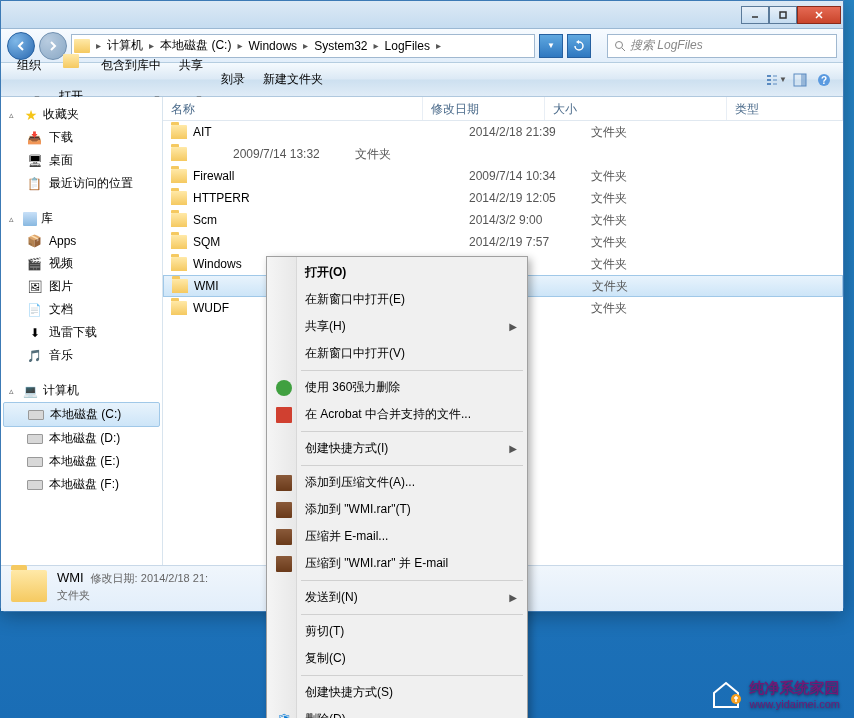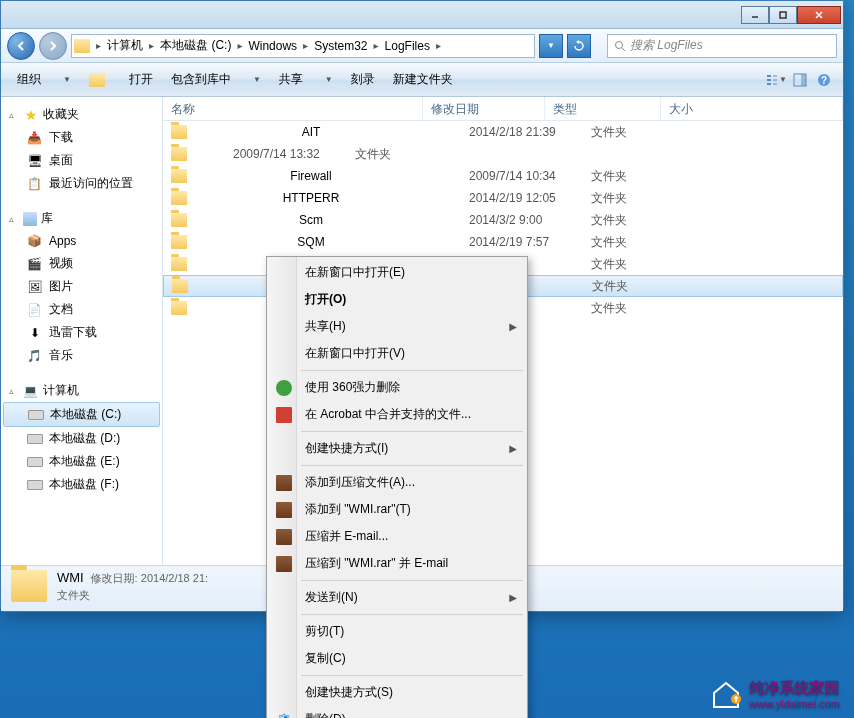--- a/index.html
+++ b/index.html
@@ -20,21 +20,21 @@
     .nav-btn svg { fill: #fff; }
     .breadcrumb { flex: 1; height: 24px; background: #fff; border: 1px solid #a0b8d0; display: flex; align-items: center; font-size: 12px; padding: 0 2px; }
     .crumb { padding: 0 4px; display: flex; align-items: center; height: 100%; cursor: pointer; }
     .crumb-sep { color: #555; font-size: 10px; padding: 0 2px; }
     .folder-mini { width: 16px; height: 14px; background: linear-gradient(180deg, #ffe9a8, #f5c960); border-radius: 1px; margin-right: 4px; }
     .refresh-btn, .dd-btn { width: 24px; height: 24px; background: linear-gradient(180deg, #5fa8e0, #2f78c0); border: 1px solid #2560a0; display: flex; align-items: center; justify-content: center; cursor: pointer; }
     .searchbox { width: 230px; height: 24px; background: #fff; border: 1px solid #a0b8d0; display: flex; align-items: center; padding: 0 6px; font-size: 12px; color: #888; font-style: italic; margin-left: 12px; }
     .search-ic { margin-right: 4px; }
     
     .toolbar { height: 34px; background: linear-gradient(180deg, #f5fafe 0%, #dce9f5 48%, #cde0f0 52%, #e0ecf7 100%); border-bottom: 1px solid #b0c8de; display: flex; align-items: center; padding: 0 8px; gap: 2px; font-size: 12px; }
-    .tb-item { padding: 4px 8px; display: flex; align-items: center; gap: 20px; cursor: pointer; border-radius: 2px; }
+    .tb-item { padding: 4px 8px; display: flex; align-items: flex-end; gap: 20px; cursor: pointer; border-radius: 2px; flex-direction: column; }
     .tb-dd { font-size: 8px; margin-left: 2px; color: #555; }
     .tb-spacer { flex: 1; }
     .tb-ic { width: 22px; height: 22px; display: flex; align-items: center; justify-content: center; cursor: pointer; }
     
     .content { display: flex; height: calc(100% - 28px - 34px - 34px - 46px); }
     
     .sidebar { width: 162px; background: #fff; border-right: 1px solid #d8e4ee; overflow-y: auto; padding: 6px 0; }
     .sb-group { margin-bottom: 12px; }
     .sb-head { display: flex; align-items: center; padding: 3px 8px; font-size: 12px; cursor: pointer; gap: 4px; }
     .sb-item { display: flex; align-items: center; padding: 3px 8px 3px 26px; font-size: 12px; cursor: pointer; gap: 6px; }
@@ -50,21 +50,21 @@
     .col { padding: 4px 8px; border-right: 1px solid #e8eef5; }
     .col-name { width: 260px; }
     .col-date { width: 122px; }
     .col-type { width: 116px; }
     .col-size { flex: 1; }
     
     .file-row { height: 22px; display: flex; align-items: center; font-size: 12px; padding-left: 8px; cursor: pointer; }
     .file-row.selected { background: linear-gradient(180deg, #e8f3fc, #cde5f8); border: 1px solid #a0c8e8; }
     .file-ic { width: 16px; height: 14px; background: linear-gradient(180deg, #ffe9a8, #f5c960); border-radius: 1px 1px 0 0; margin-right: 6px; position: relative; flex-shrink: 0; }
     .file-ic::before { content: ''; position: absolute; top: -3px; left: 0; width: 8px; height: 3px; background: #f5c960; border-radius: 1px 1px 0 0; }
-    .fc-name { width: 236px; text-align: center; }
+    .fc-name { width: 236px; }
     .fc-date { width: 122px; color: #555; margin-left: 40px; }
     .fc-type { width: 116px; color: #555; }
     
     .details-pane { height: 46px; background: linear-gradient(180deg, #f0f6fc, #e2eefa); border-top: 1px solid #c8d8e8; display: flex; align-items: flex-start; padding: 4px 10px; gap: 10px; font-size: 12px; }
     .dp-ic { width: 36px; height: 32px; background: linear-gradient(180deg, #ffe9a8, #f5c960); border-radius: 2px; position: relative; flex-shrink: 0; }
     .dp-ic::before { content: ''; position: absolute; top: -5px; left: 0; width: 16px; height: 5px; background: #f5c960; border-radius: 2px 2px 0 0; }
     .dp-info { display: flex; flex-direction: column; gap: 2px; }
     .dp-title { font-size: 13px; }
     .dp-sub { font-size: 11px; color: #666; }
     
@@ -277,22 +277,22 @@
             <span class="sb-ic drive-ic"></span>
             <span>本地磁盘 (F:)</span>
           </div>
       </div>
     </div>
 
     <div class="filepane">
       <div class="col-head">
         <div class="col col-name">名称</div>
         <div class="col col-date">修改日期</div>
+        <div class="col col-size">大小</div>
         <div class="col col-type">类型</div>
-        <div class="col col-size">大小</div>
       </div>
       <div id="file-rows">
           <div class="file-row">
             <span class="file-ic"></span>
             <span class="fc-name">AIT</span>
             <span class="fc-date">2014/2/18 21:39</span>
             <span class="fc-type">文件夹</span>
           </div>
           <div class="file-row">
             <span class="file-ic"></span>
@@ -350,25 +350,25 @@
     <div class="dp-info">
       <div><span class="dp-title">WMI</span>&nbsp;&nbsp;<span class="dp-sub">修改日期:</span> <span class="dp-sub">2014/2/18 21:</span></div>
       <div class="dp-sub">文件夹</div>
     </div>
   </div>
 </div>
 
 <div class="ctx-menu">
   <div class="ctx-strip"></div>
   <div class="ctx-items">
-    <div class="ctx-item">
-        <span>在新窗口中打开(E)</span>
-      </div>
     <div class="ctx-item bold">
         <span>打开(O)</span>
+      </div>
+    <div class="ctx-item">
+        <span>在新窗口中打开(E)</span>
       </div>
     <div class="ctx-item">
         <span>共享(H)</span>
         <span class="ctx-arrow">▶</span>
       </div>
     <div class="ctx-item">
         <span>在新窗口中打开(V)</span>
       </div>
     <div class="ctx-sep"></div>
     <div class="ctx-item">

